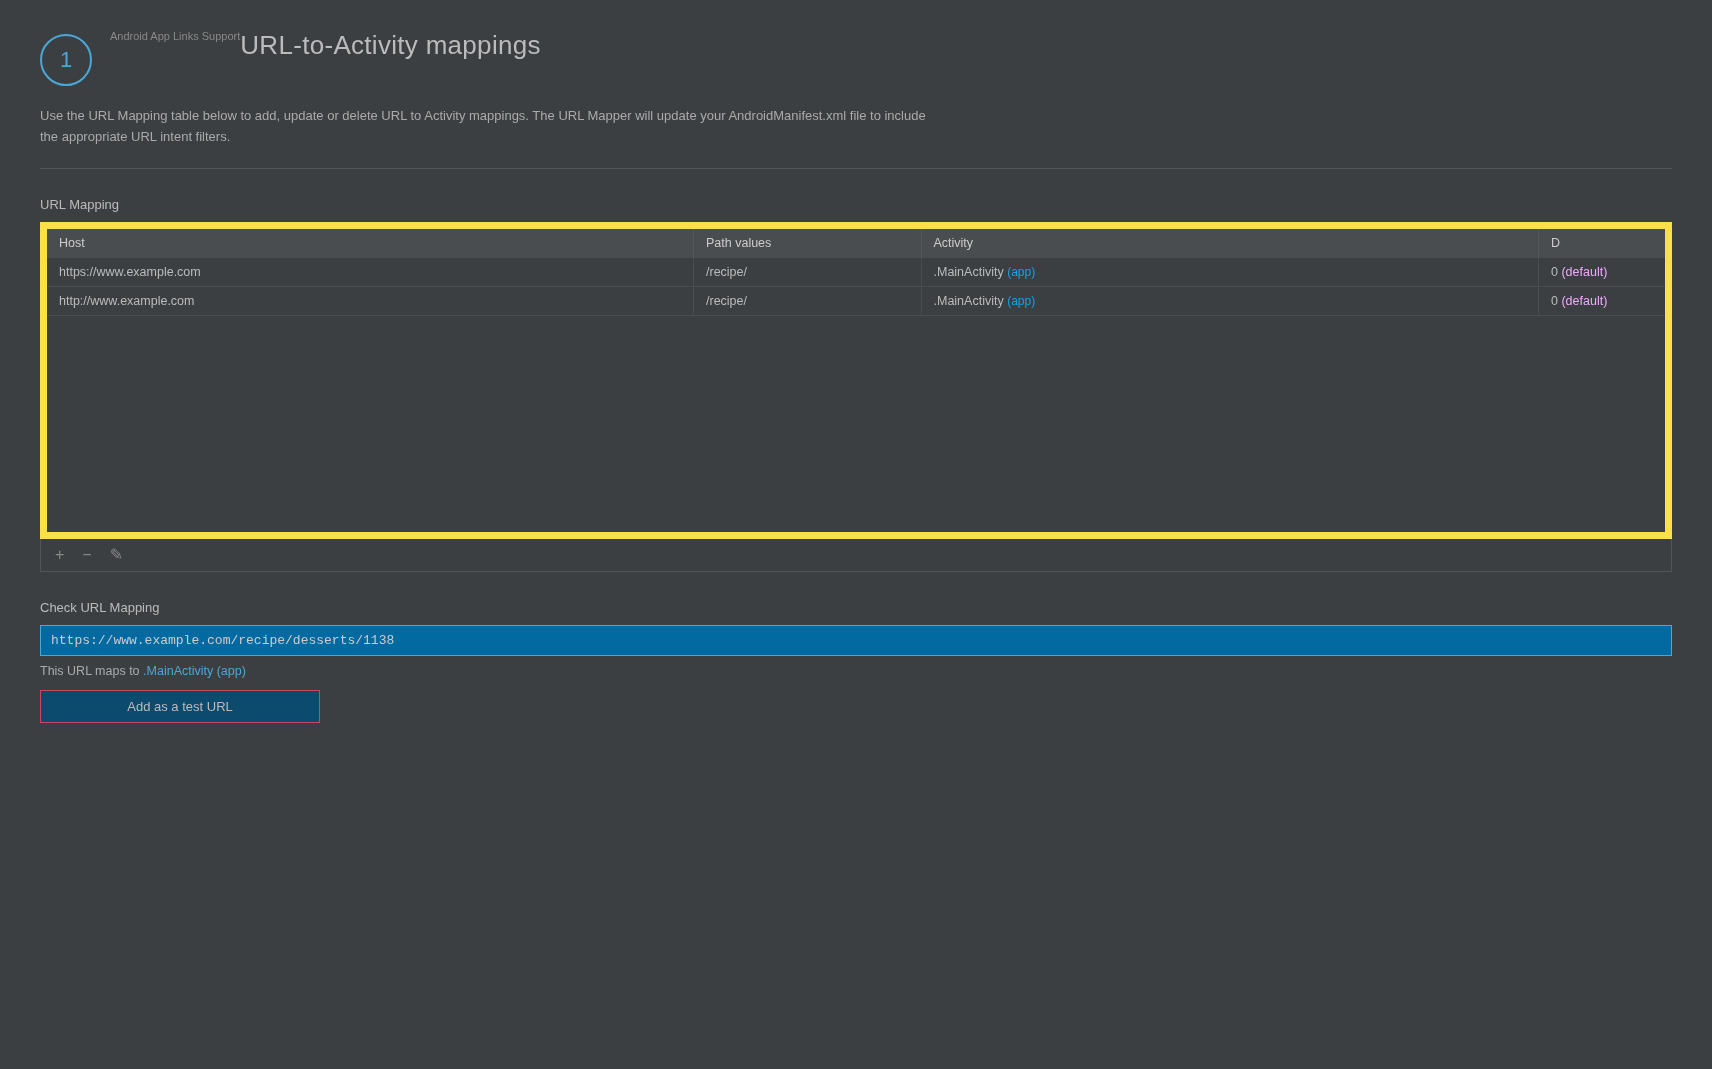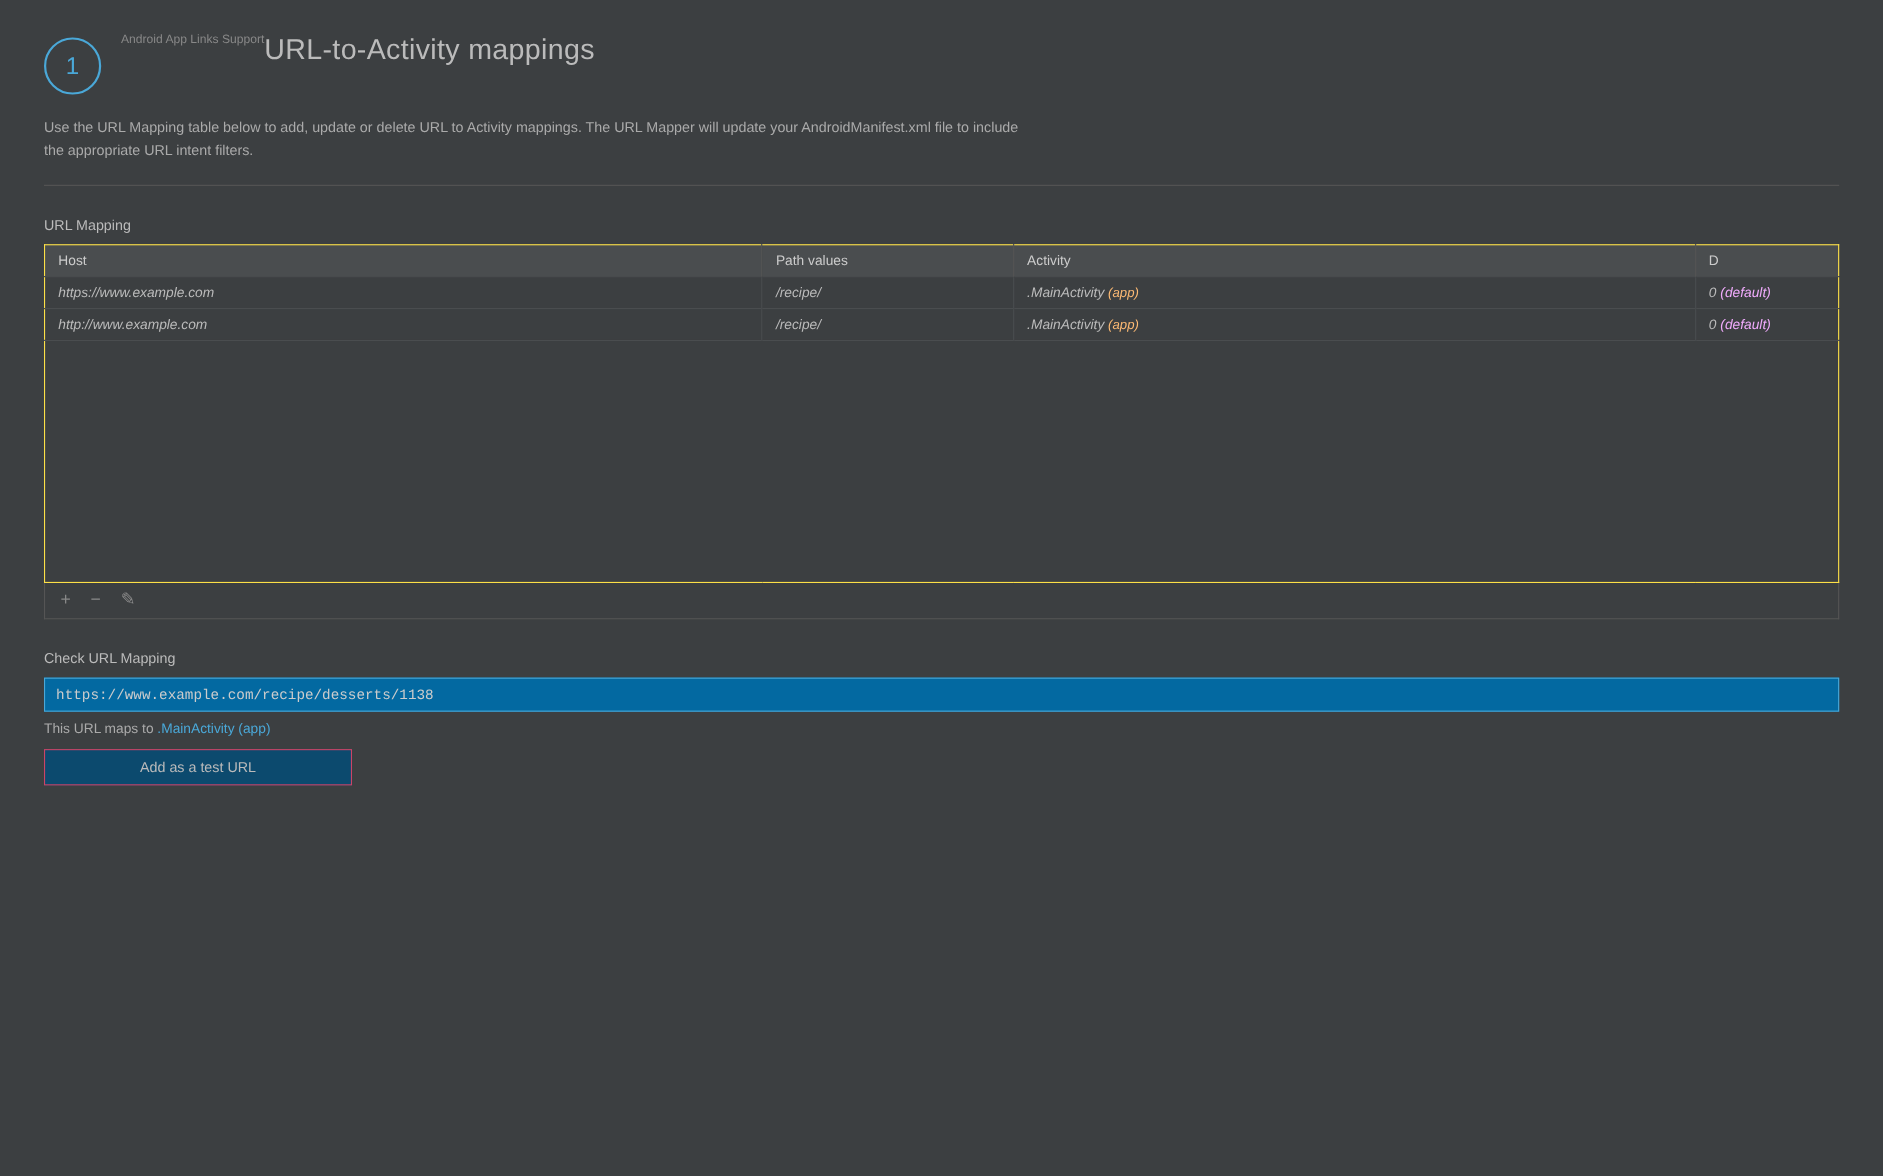--- a/index.html
+++ b/index.html
@@ -83,21 +83,21 @@
       font-size: 13px;
       color: #bbbbbb;
       margin-bottom: 10px;
       font-weight: 500;
     }
 
     
     .mapping-table {
       width: 100%;
       border-collapse: collapse;
-      border: 1px solid #fde047;
+      border: 7px solid #fde047;
       font-size: 12.5px;
     }
 
     .mapping-table thead tr {
       background-color: #4a4d4f;
     }
 
     .mapping-table th {
       padding: 7px 12px;
       text-align: left;
@@ -107,39 +107,38 @@
       font-size: 12.5px;
     }
 
     .mapping-table th:last-child {
       border-right: none;
     }
 
     .mapping-table tbody tr {
       border-top: 1px solid #4a4d4f;
       background-color: #3c3f41;
-      font-style: italic;
     }
 
     .mapping-table td {
       padding: 7px 12px;
       color: #bbbbbb;
       border-right: 1px solid #4a4d4f;
     }
 
     .mapping-table td:last-child {
       border-right: none;
     }
 
     .activity-main {
       color: #bbbbbb;
     }
 
     .activity-module {
-      color: #fdba74;
+      color: #0ea5e9;
       font-size: 12px;
     }
 
     .default-text {
       color: #f0abfc;
     }
 
     
     .table-empty-rows {
       height: 220px;

